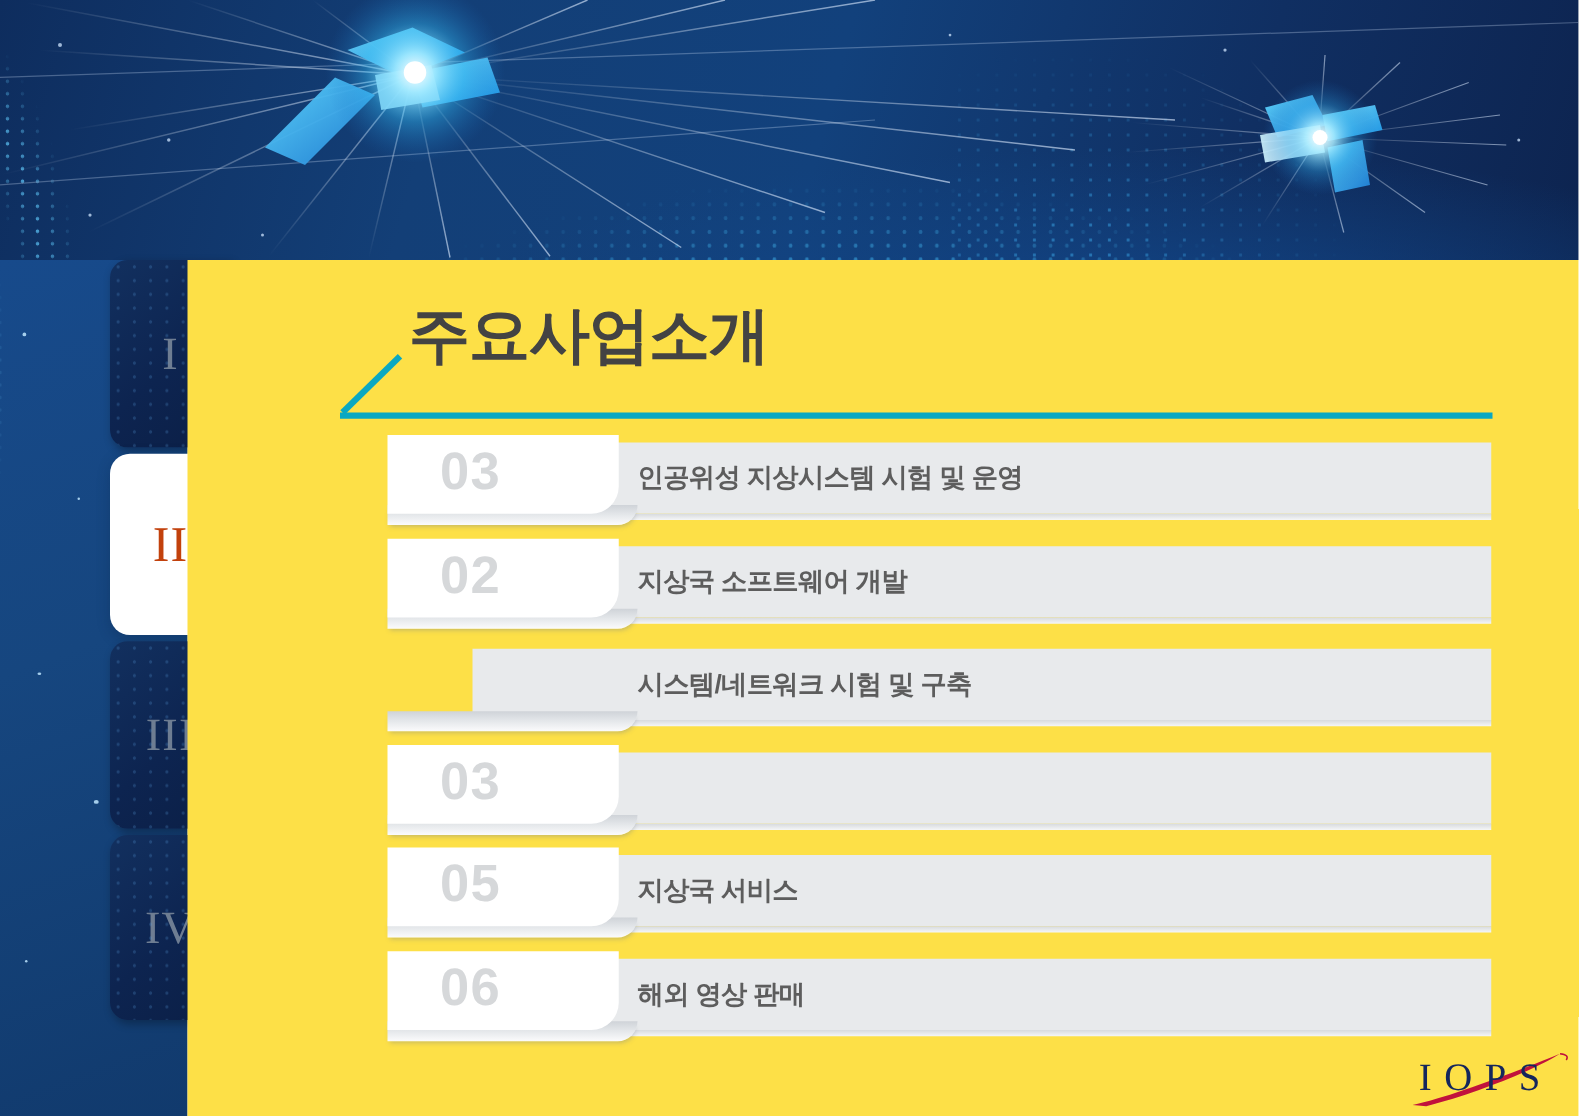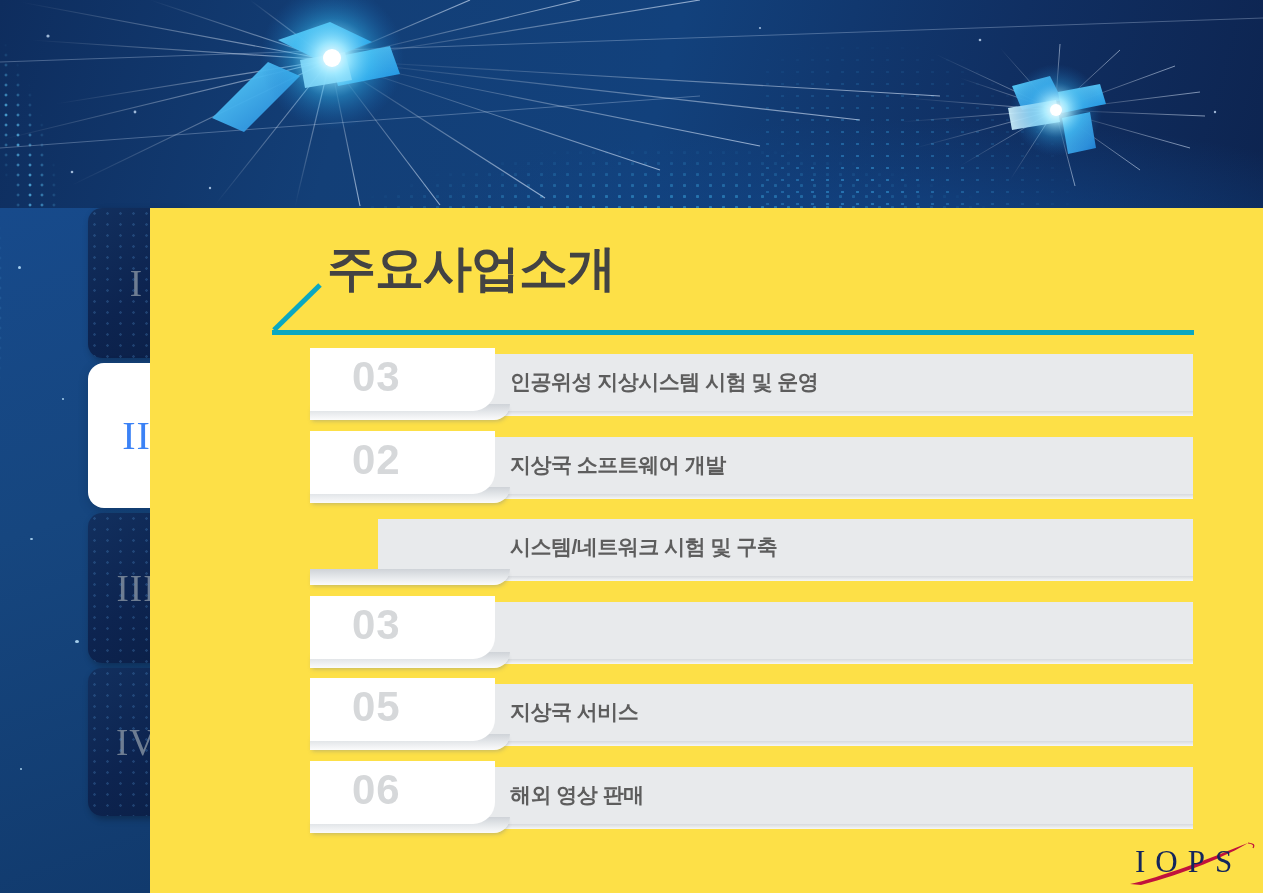--- a/index.html
+++ b/index.html
@@ -47,21 +47,21 @@
   .nav{position:absolute;left:0;top:208px;width:185px;height:685px;}
   .tab{position:absolute;left:88px;width:97px;
        border-radius:14px 0 0 14px;
        display:flex;align-items:center;justify-content:center;
        font-family:"Liberation Serif","DejaVu Serif",serif;}
   .tab.dark{background:linear-gradient(140deg,#12305f 0%,#0d2450 55%,#0b1f46 100%);
             box-shadow:2px 3px 7px rgba(0,0,0,.28);}
   .tab.dark .num{color:#6e7d92;font-size:37px;letter-spacing:1px;}
   .tab.active{background:#ffffff;border-radius:16px 0 0 16px;
               box-shadow:0 3px 10px rgba(10,35,70,.30);}
-  .tab.active .num{color:#3b82f6;font-size:40px;font-weight:400;letter-spacing:1px;}
+  .tab.active .num{color:#c2410c;font-size:40px;font-weight:400;letter-spacing:1px;}
   .tabdots{position:absolute;inset:0;border-radius:14px 0 0 14px;overflow:hidden;
       background-image:radial-gradient(circle, rgba(90,160,225,.24) 1.1px, rgba(0,0,0,0) 1.5px);
       background-size:13px 11px;}
 
   
   .content{position:absolute;left:150px;top:208px;width:1113px;height:685px;background:#fde047;}
 
   .title-wrap{position:absolute;left:122px;top:22px;width:930px;height:110px;}
   .title{position:absolute;left:55px;top:6px;margin:0;
          font-size:49px;font-weight:700;color:#434343;letter-spacing:-1px;

